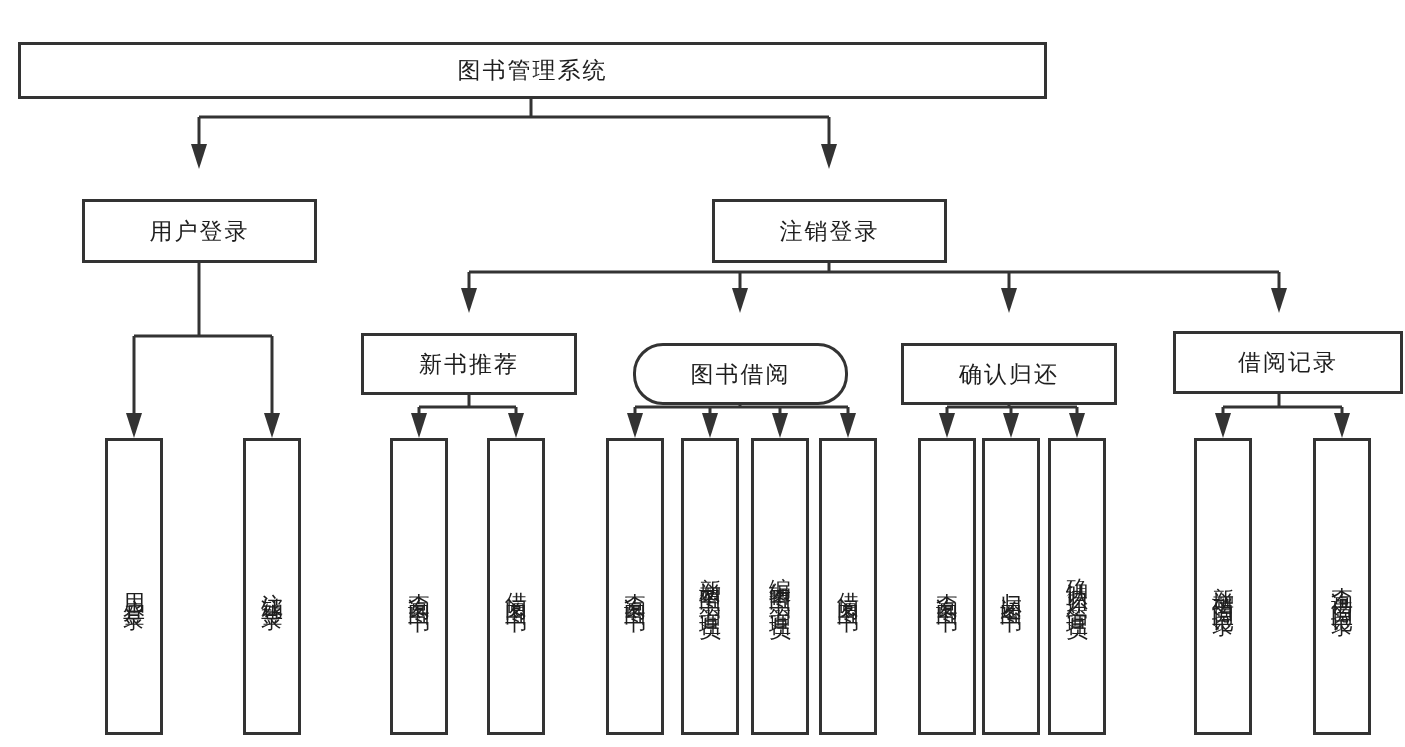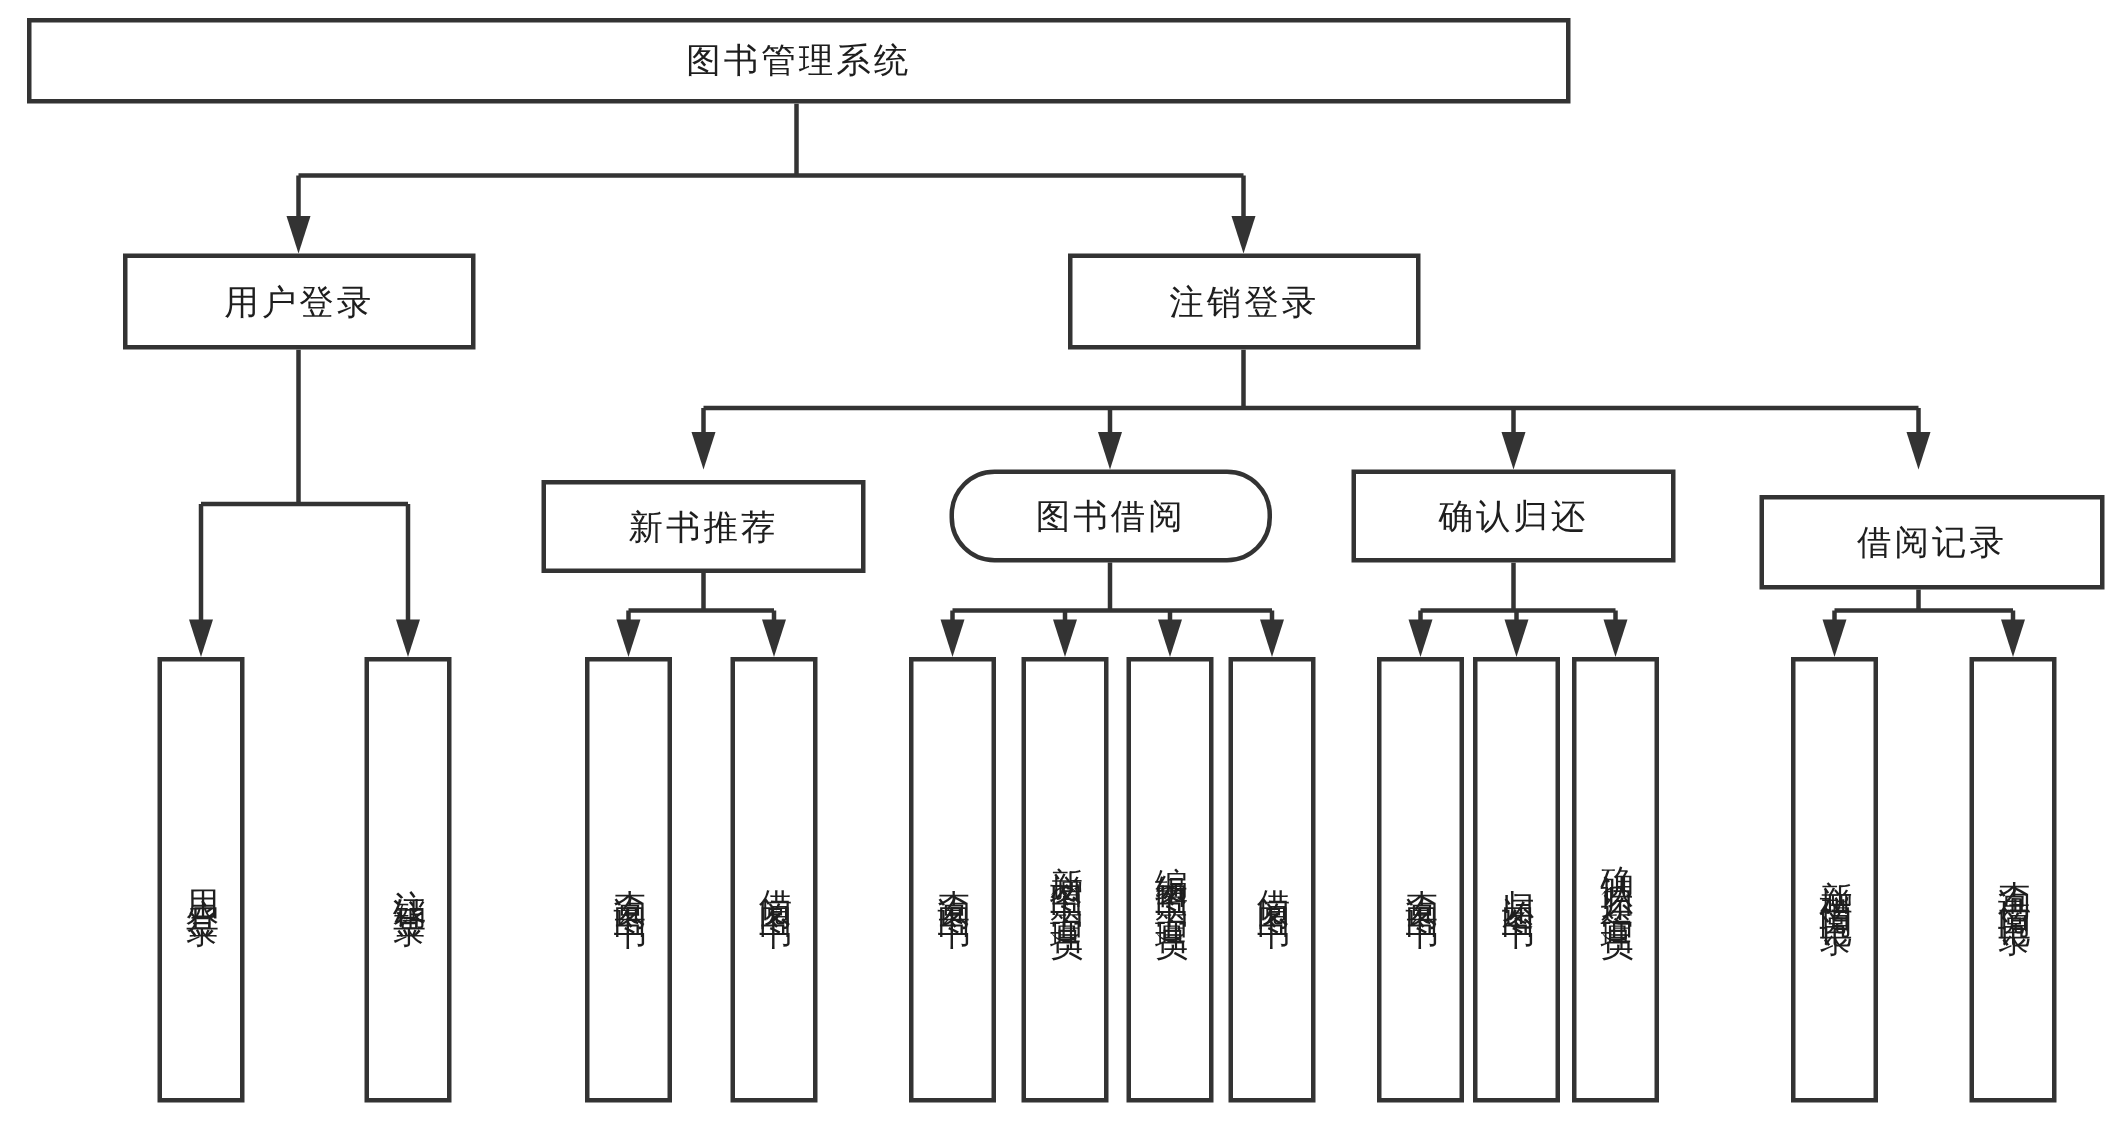--- a/index.html
+++ b/index.html
@@ -27,20 +27,21 @@
     border: 3px solid #333333;
     background: #ffffff;
     display: flex;
     align-items: center;
     justify-content: center;
     font-size: 23px;
     letter-spacing: 2px;
     color: #1e1e1e;
     z-index: 2;
     white-space: nowrap;
+    margin-top: 30px;
   }
   .vbox {
     position: absolute;
     box-sizing: border-box;
     border: 3px solid #333333;
     background: #ffffff;
     top: 438px;
     width: 58px;
     height: 297px;
     display: flex;
@@ -136,24 +137,24 @@
       <polygon points="1215,413 1231,413 1223,438"></polygon>
       <polygon points="1334,413 1350,413 1342,438"></polygon>
     </g>
   </svg>
 
   <div class="hbox" style="left:18px; top:12px; width:1029px; height:57px;">图书管理系统</div>
 
   <div class="hbox" style="left:82px; top:169px; width:235px; height:64px;">用户登录</div>
   <div class="hbox" style="left:712px; top:169px; width:235px; height:64px;">注销登录</div>
 
-  <div class="hbox" style="left:361px; top:320px; width:216px; height:62px;">新书推荐</div>
+  <div class="hbox" style="left:361px; top:303px; width:216px; height:62px;">新书推荐</div>
   <div class="hbox" style="left:633px; top:313px; width:215px; height:62px;border-radius:30px;">图书借阅</div>
   <div class="hbox" style="left:901px; top:313px; width:216px; height:62px;">确认归还</div>
-  <div class="hbox" style="left:1173px; top:330px; width:230px; height:63px;">借阅记录</div>
+  <div class="hbox" style="left:1173px; top:301px; width:230px; height:63px;">借阅记录</div>
 
   <div class="vbox" style="left:105px;">用户登录</div>
   <div class="vbox" style="left:243px;">注销登录</div>
 
   <div class="vbox" style="left:390px;">查询图书</div>
   <div class="vbox" style="left:487px;">借阅图书</div>
 
   <div class="vbox" style="left:606px;">查询图书</div>
   <div class="vbox" style="left:681px;">新增图书（管理员）</div>
   <div class="vbox" style="left:751px;">编辑图书（管理员）</div>

